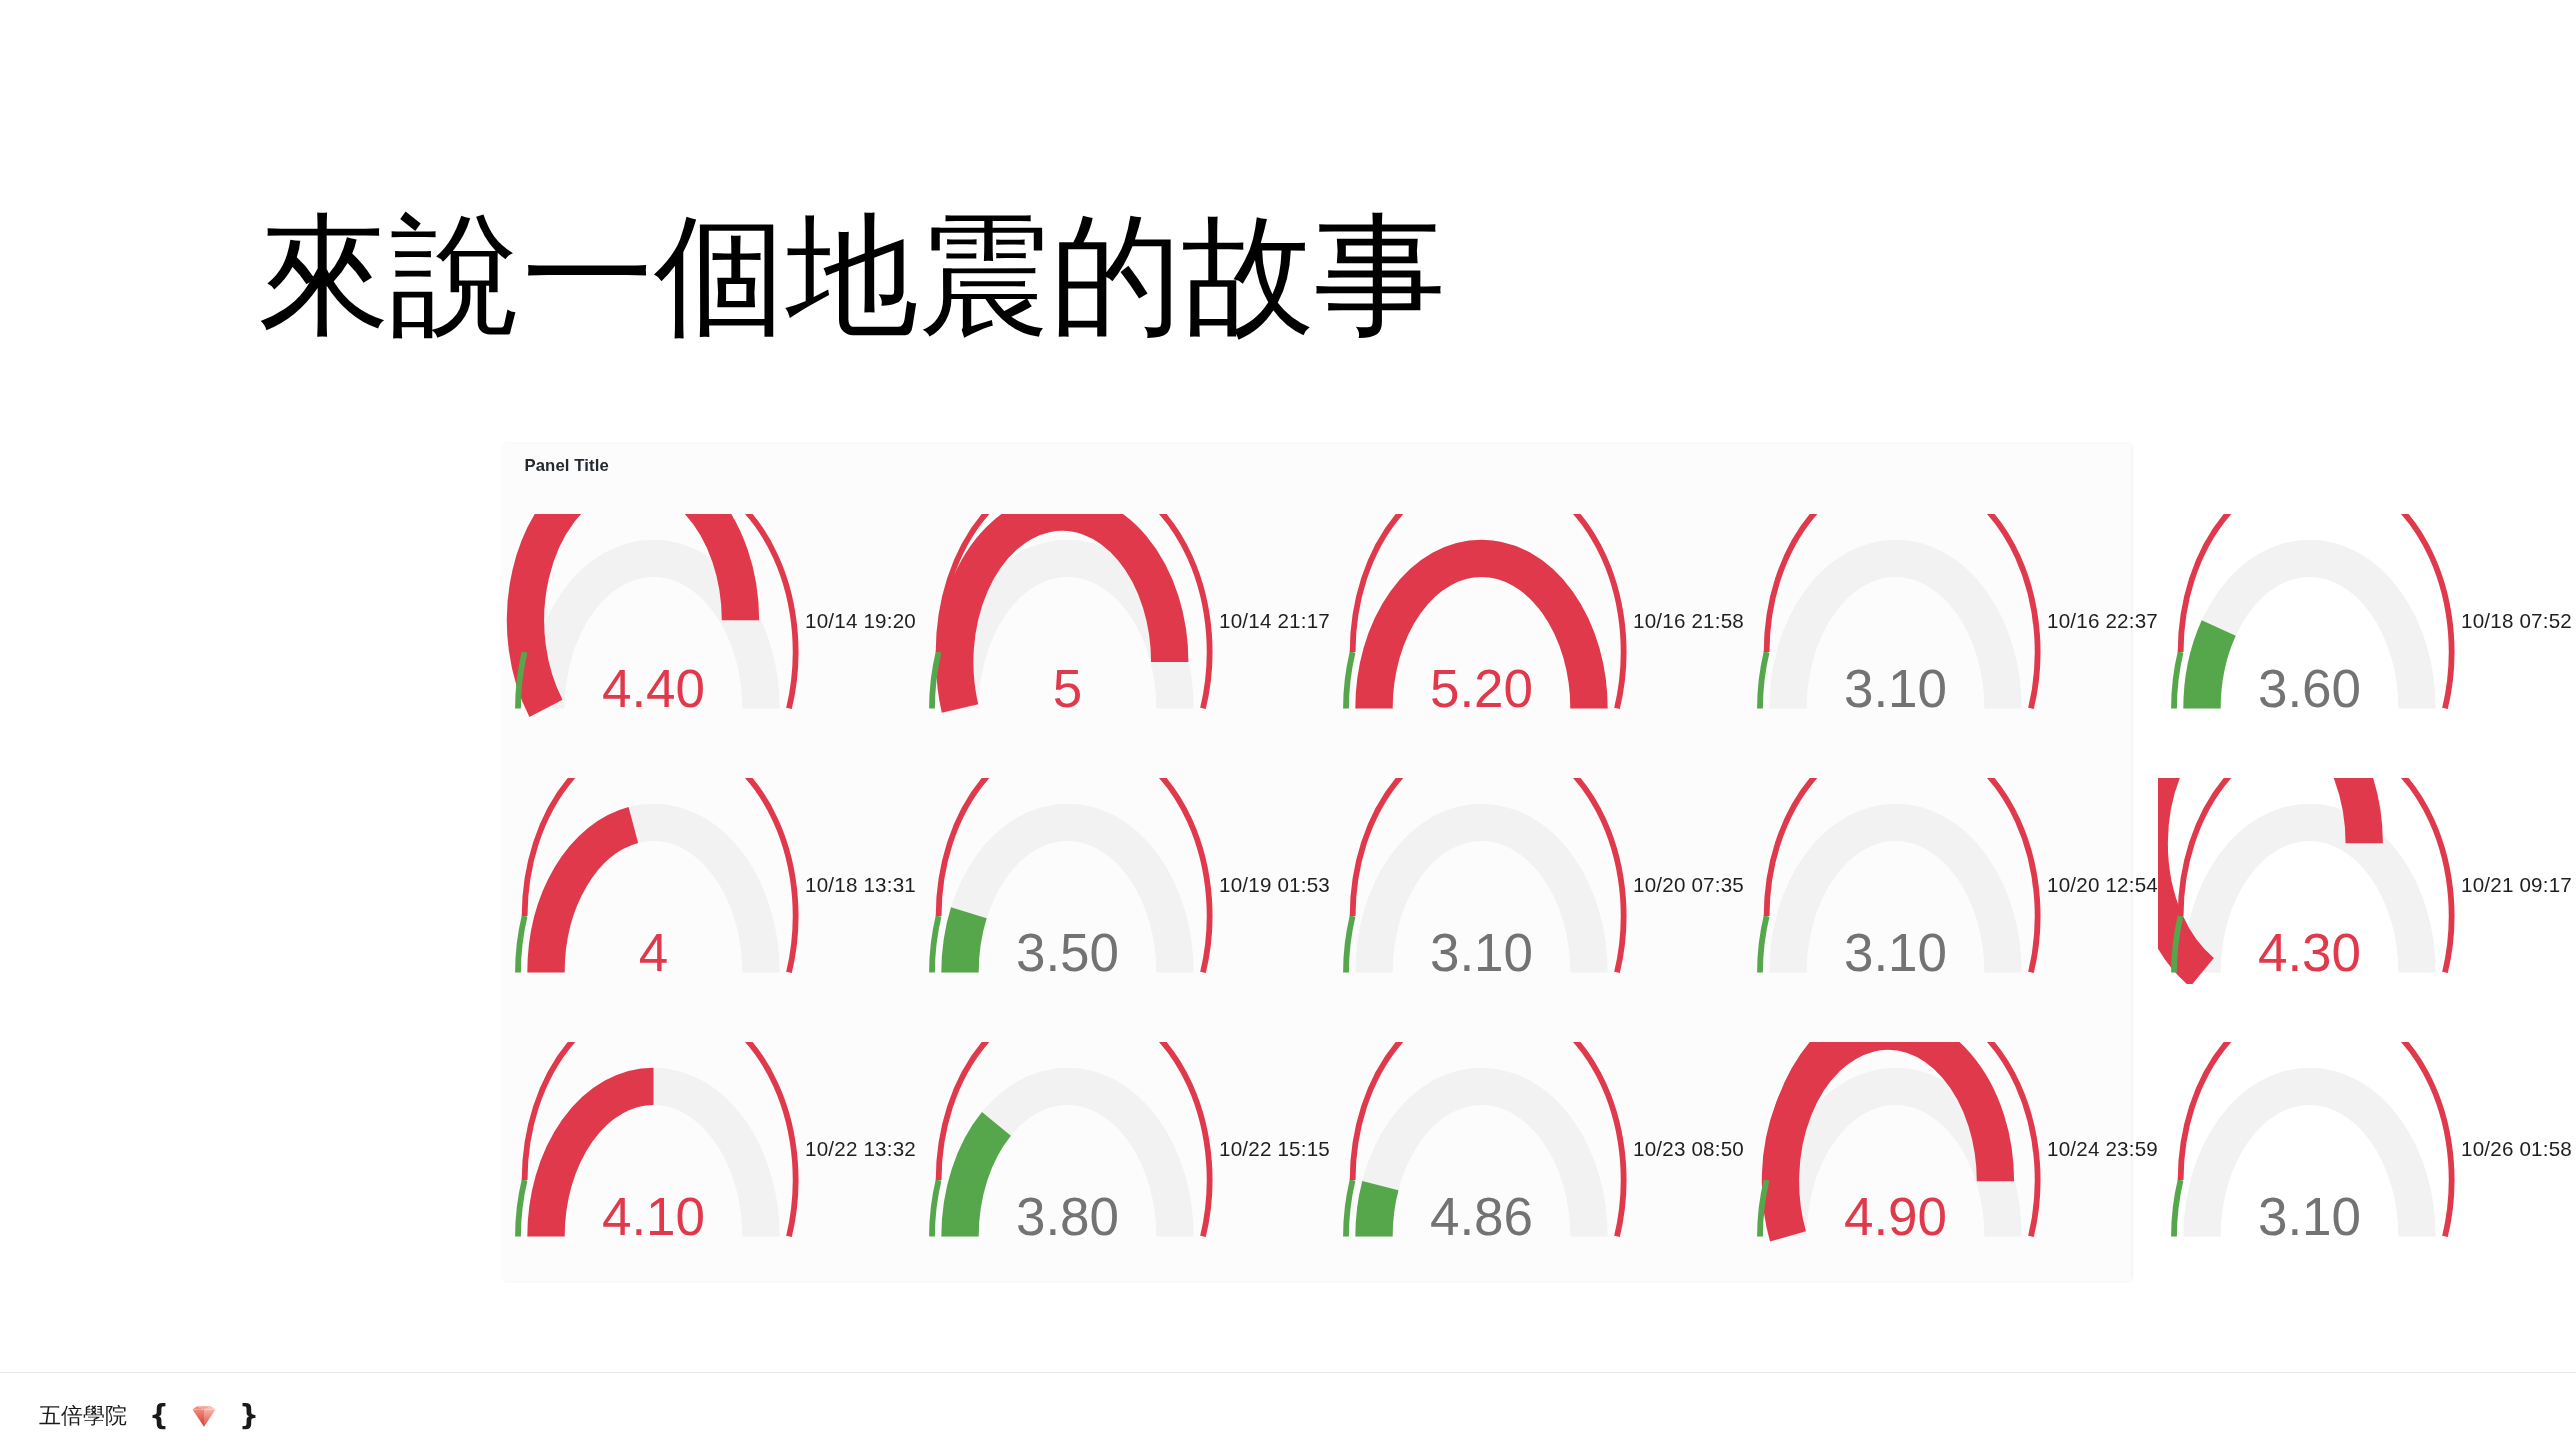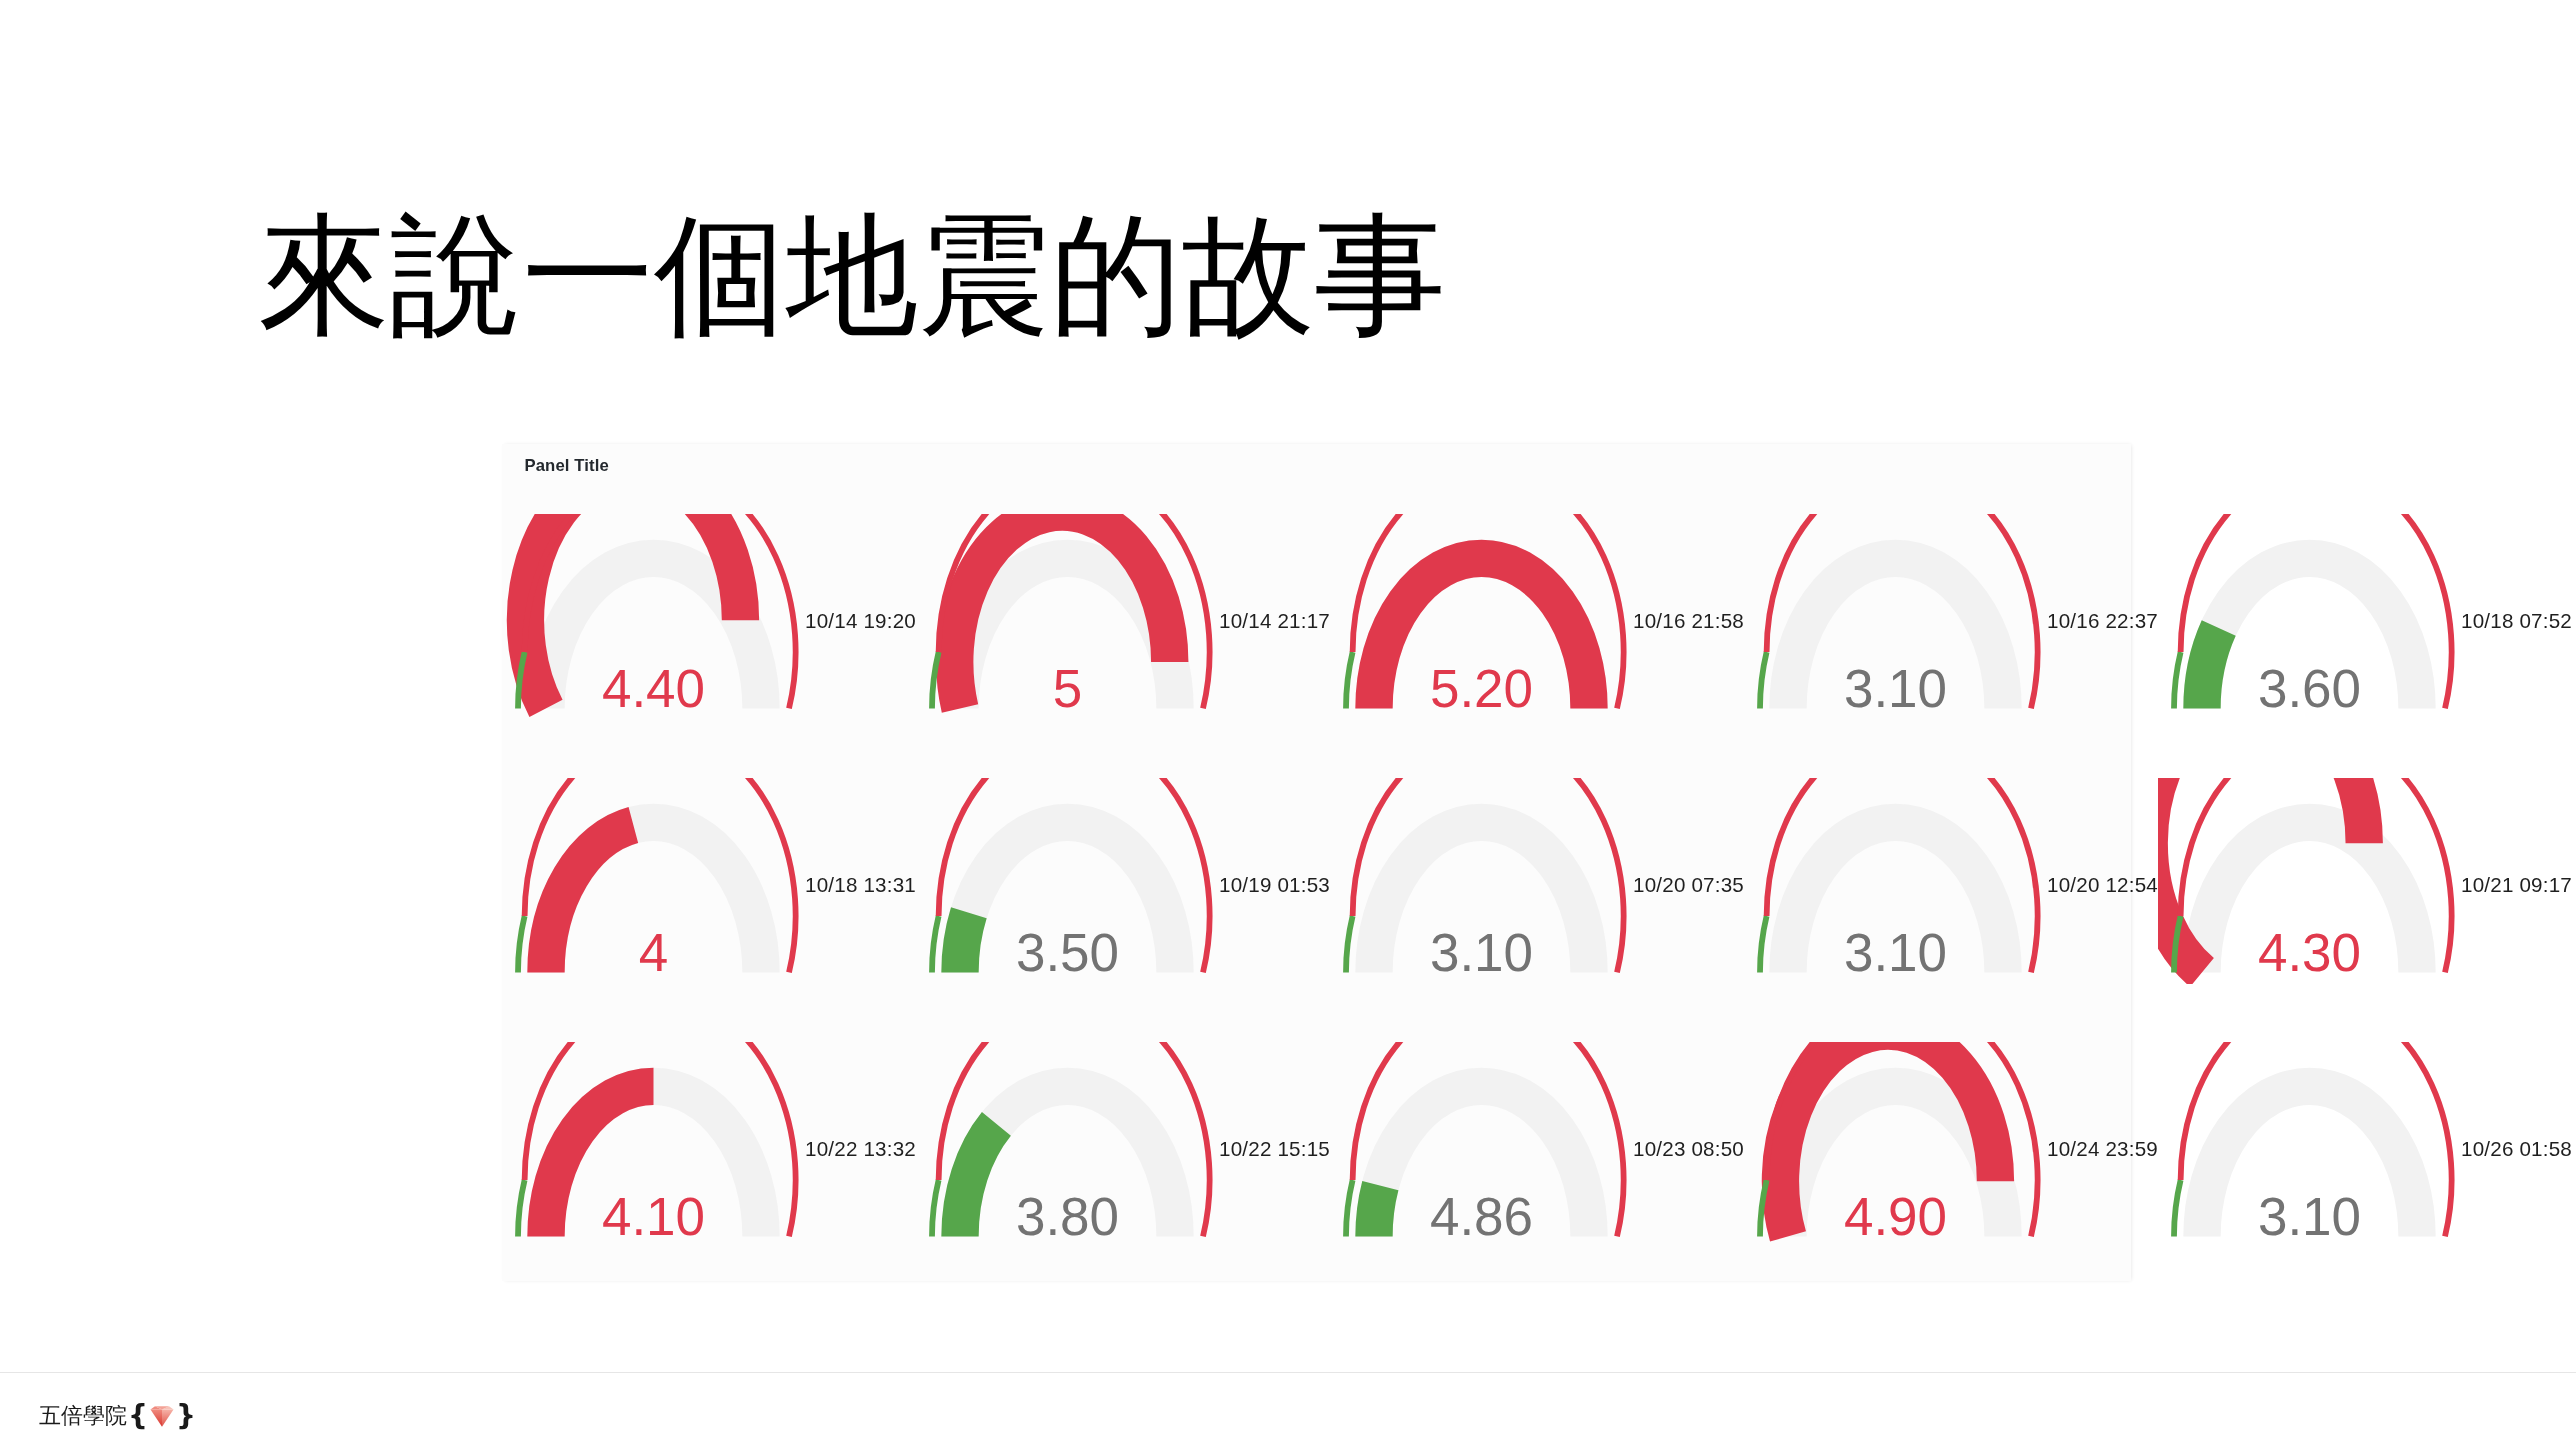--- a/index.html
+++ b/index.html
@@ -84,21 +84,21 @@
     position:absolute;
     left:0;top:1372px;
     width:2576px;height:1.3px;
     background:#e6e6e6;
   }
   #footer{
     position:absolute;
     left:39px; top:1401px;
     display:flex;
     align-items:center;
-    gap:1px;
+    gap:22px;
     font-size:22px;
     color:#1a1a1a;
     font-family:"DejaVu Sans","Liberation Sans",sans-serif;
   }
   #footer .brace{font-size:28px;font-weight:700;line-height:1;}
   #gem-icon{display:inline-block;width:26px;height:23px;}
 </style>
 </head>
 <body>
 

